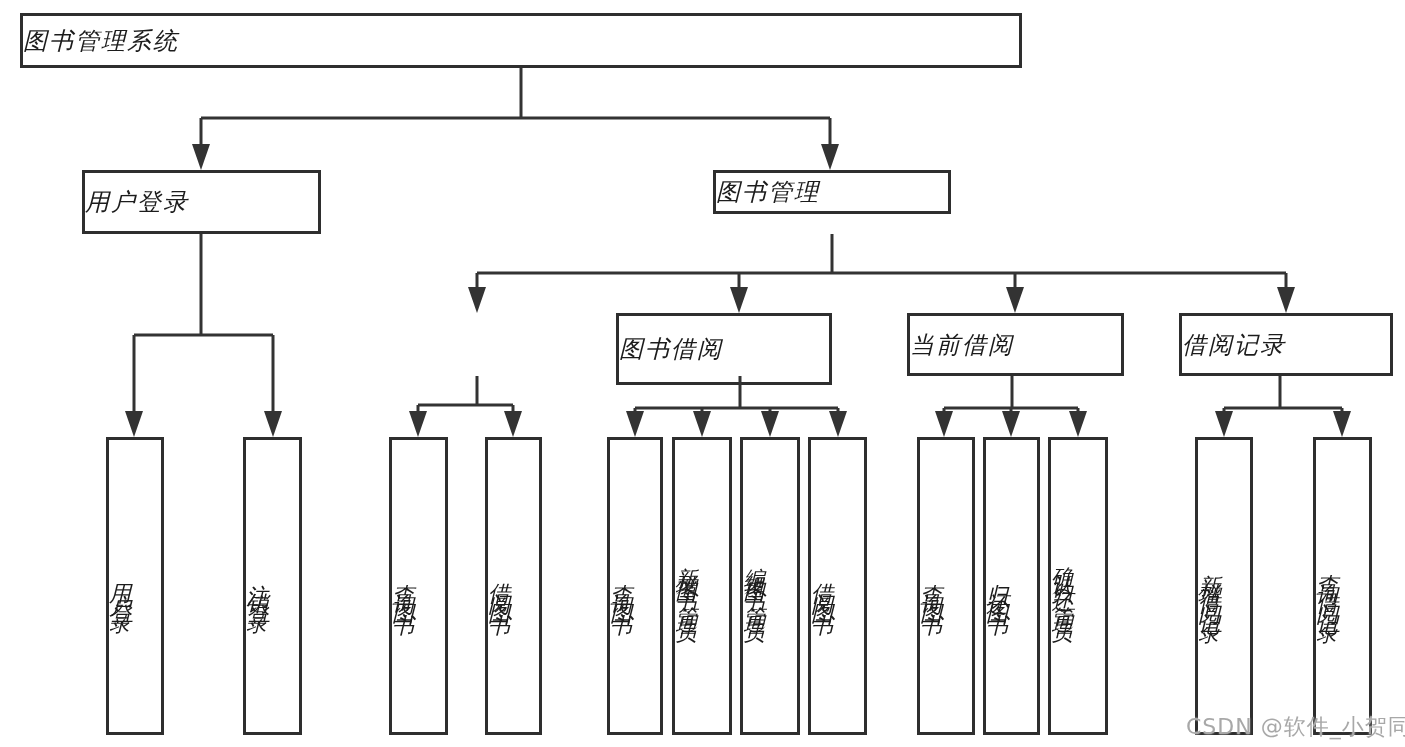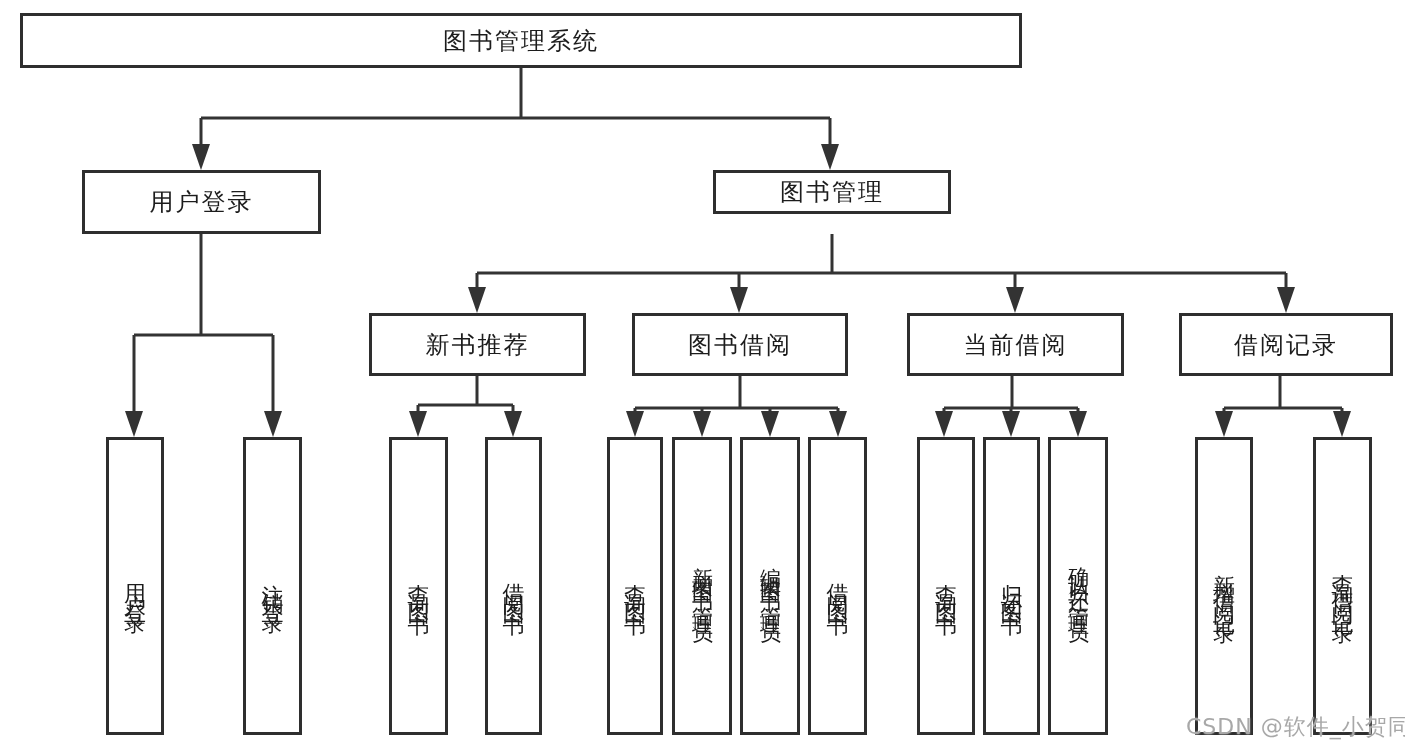--- a/index.html
+++ b/index.html
@@ -3,22 +3,22 @@
 <meta charset="utf-8">
 <style>
   html,body{margin:0;padding:0;background:#fff;}
   .canvas{
     position:relative;width:1405px;height:747px;background:#ffffff;
     font-family:"DejaVu Sans","Liberation Sans",sans-serif;overflow:hidden;
   }
   .connectors{position:absolute;left:0;top:0;z-index:3;pointer-events:none;}
   .node{
     position:absolute;box-sizing:border-box;background:#ffffff;
-    border:3px solid #2e2e2e;display:flex;align-items:center;justify-content:center;
-    color:#1c1c1c;z-index:2;
+    border:3px solid #2e2e2e;display:flex;align-items:center;justify-content:flex-start;
+    color:#1c1c1c;z-index:2;font-style:italic;
   }
   .hnode{font-size:24px;letter-spacing:2px;white-space:nowrap;}
   .leaf{overflow:hidden;}
   .vtext{
     writing-mode:vertical-lr;text-orientation:mixed;
     font-size:22px;letter-spacing:10px;line-height:1;display:block;
   }
   .vtext.long{letter-spacing:8px;font-size:21px;}
   .watermark{
     position:absolute;left:1186px;top:712px;z-index:5;
@@ -101,24 +101,21 @@
     <span>图书管理系统</span>
   </div>
 
   <div class="node hnode" style="left:82px;top:170px;width:239px;height:64px">
     <span>用户登录</span>
   </div>
   <div class="node hnode" style="left:713px;top:170px;width:238px;height:44px">
     <span>图书管理</span>
   </div>
 
-  <div class="node hnode" style="left:369px;top:313px;width:217px;height:63px">
-    <span>新书推荐</span>
-  </div>
-  <div class="node hnode" style="left:632px;top:313px;width:216px;height:63px">
+  <div class="node hnode" style="left:616px;top:313px;width:216px;height:72px">
     <span>图书借阅</span>
   </div>
   <div class="node hnode" style="left:907px;top:313px;width:217px;height:63px">
     <span>当前借阅</span>
   </div>
   <div class="node hnode" style="left:1179px;top:313px;width:214px;height:63px">
     <span>借阅记录</span>
   </div>
 
   <div class="node leaf" style="left:106px;top:437px;width:58px;height:298px">

